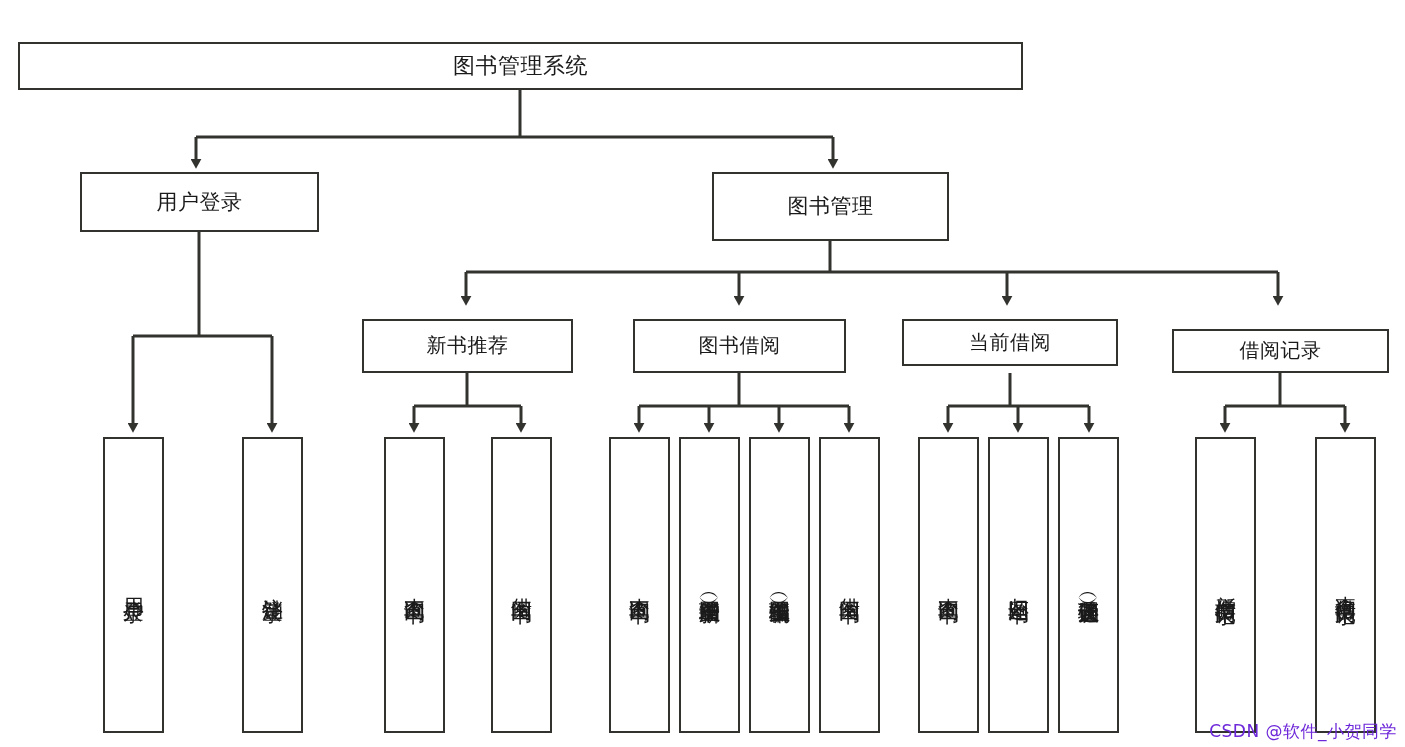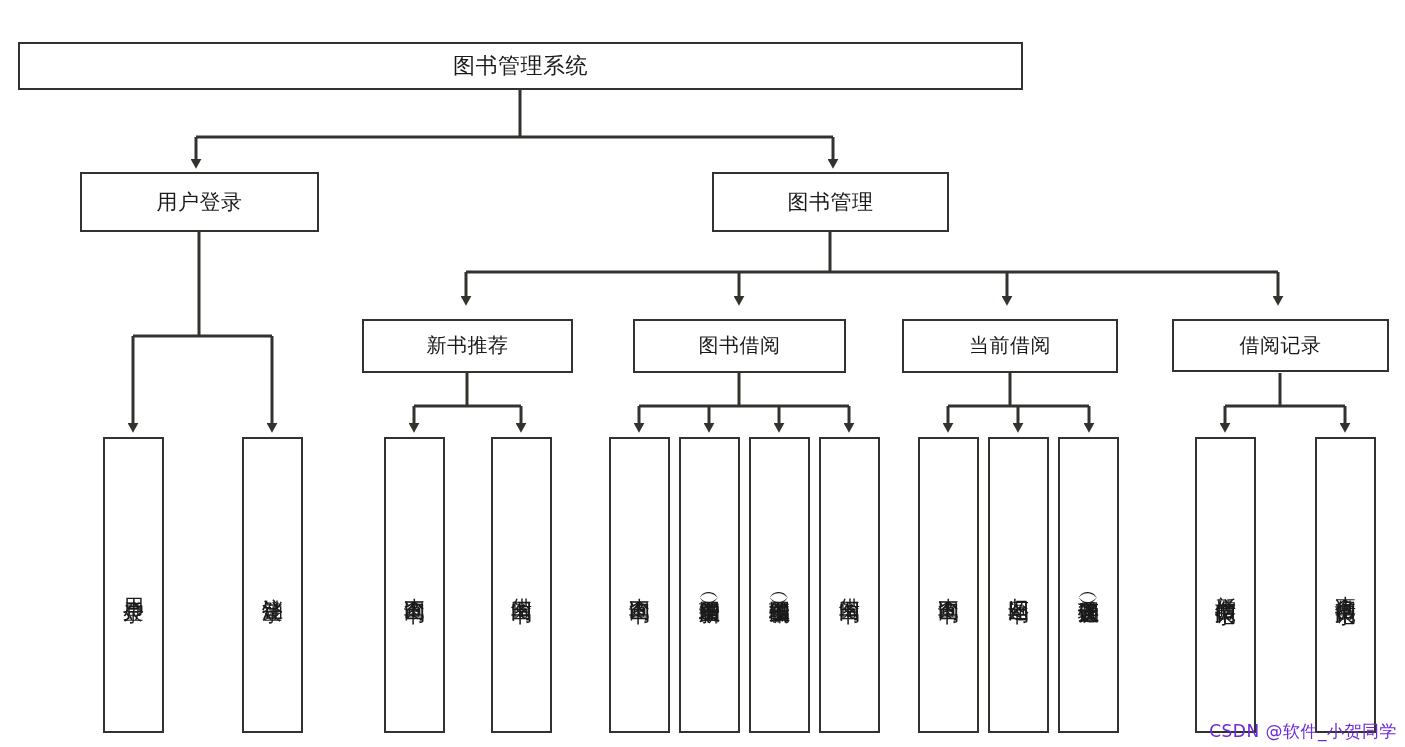--- a/index.html
+++ b/index.html
@@ -131,37 +131,37 @@
   </svg>
 
   <div class="node level-0" style="left:18px; top:14px; width:1005px; height:48px;margin-top:28px;">
     <span class="node-label">图书管理系统</span>
   </div>
 
   <div class="node level-1" style="left:80px; top:172px; width:239px; height:60px;">
     <span class="node-label">用户登录</span>
   </div>
 
-  <div class="node level-1" style="left:712px; top:172px; width:237px; height:60px;">
+  <div class="node level-1" style="left:712px; top:172px; width:237px; height:69px;">
     <span class="node-label">图书管理</span>
   </div>
 
   <div class="node level-2" style="left:633px; top:319px; width:213px; height:54px;">
     <span class="node-label">图书借阅</span>
   </div>
 
   <div class="node level-2" style="left:362px; top:319px; width:211px; height:54px;">
     <span class="node-label">新书推荐</span>
   </div>
 
-  <div class="node level-2" style="left:902px; top:319px; width:216px; height:54px;text-align:center;">
+  <div class="node level-2" style="left:902px; top:319px; width:216px; height:47px;text-align:center;">
     <span class="node-label">当前借阅</span>
   </div>
 
-  <div class="node level-2" style="left:1172px; top:319px; width:217px; height:53px;">
+  <div class="node level-2" style="left:1172px; top:329px; width:217px; height:44px;">
     <span class="node-label">借阅记录</span>
   </div>
 
   <div class="node leaf" style="left:103px; top:437px; width:61px; height:296px;">
     <span class="node-label">用户登录</span>
   </div>
 
   <div class="node leaf" style="left:242px; top:437px; width:61px; height:296px;">
     <span class="node-label">注销登录</span>
   </div>

